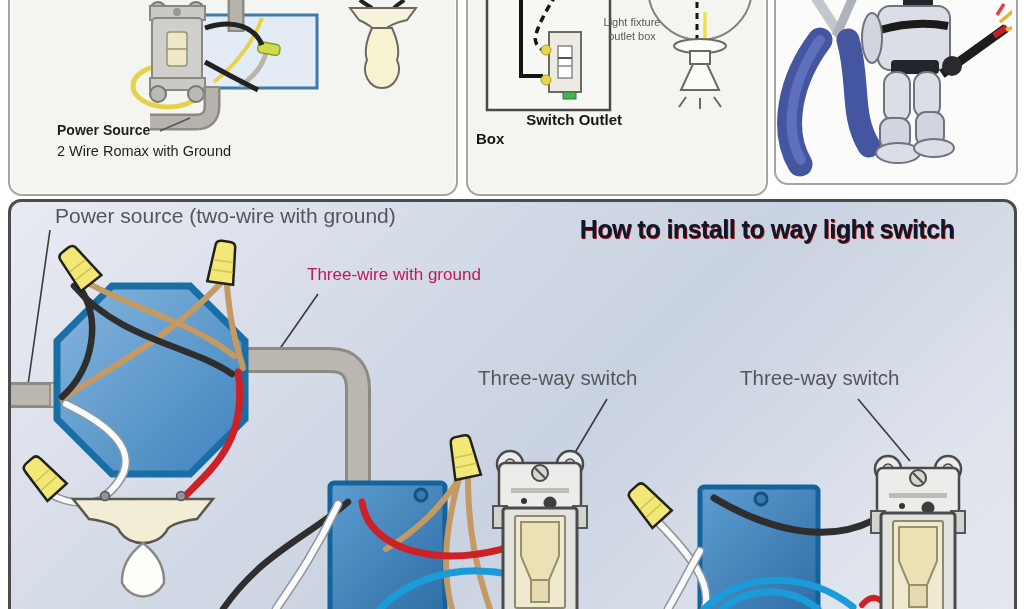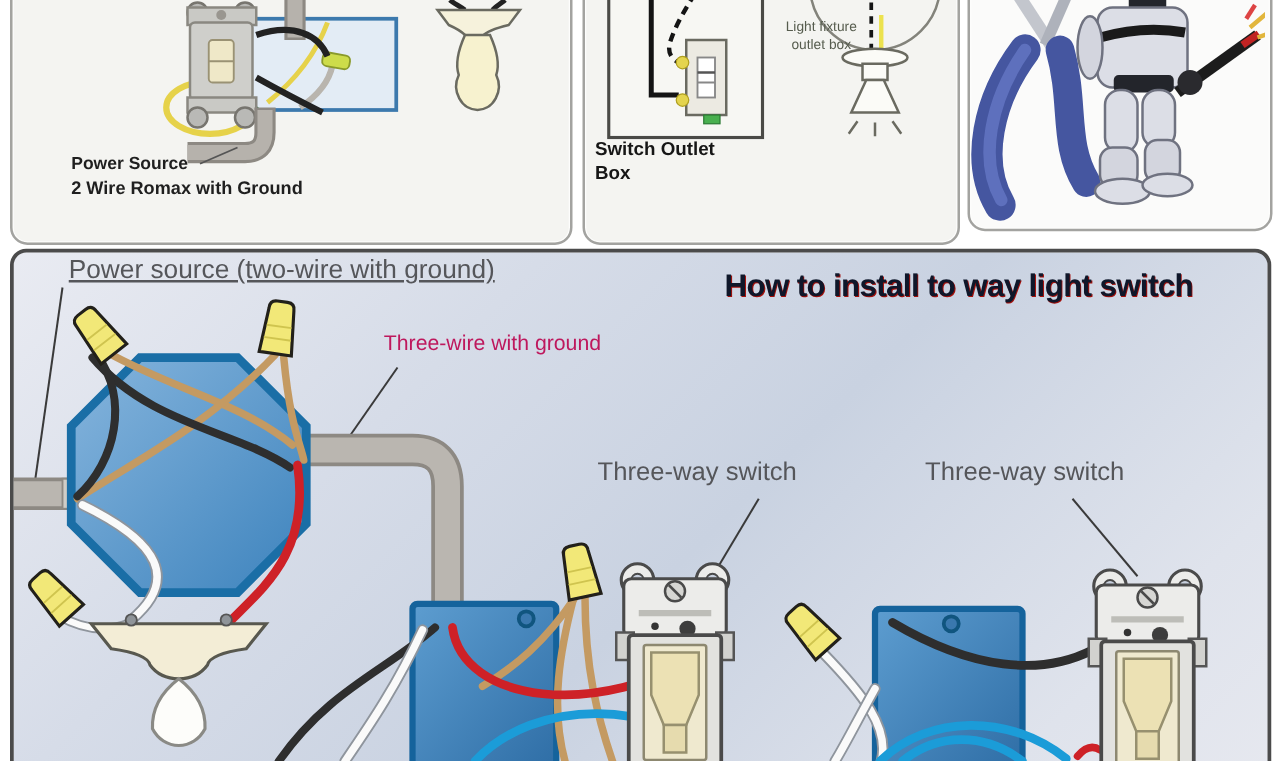--- a/index.html
+++ b/index.html
@@ -17,36 +17,36 @@
   #mainPanel{position:absolute;left:8px;top:199px;width:1003px;height:420px;
              border:3px solid #4b4b4b;border-radius:13px;
              background:linear-gradient(135deg,#e9ebf2 0%,#d6dce8 30%,#c9d2e1 55%,#dfe3ec 85%,#e6e8ef 100%);}
 
   
   #draw{position:absolute;left:0;top:0;width:1024px;height:609px;pointer-events:none;}
 
   
   .lbl{position:absolute;white-space:nowrap;}
   #lblPowerSrcA1{left:57px;top:122px;font-size:14px;font-weight:bold;color:#1f1f1f;}
-  #lblPowerSrcA2{left:57px;top:143px;font-size:14.5px;font-weight:bold;color:#1f1f1f;}
-  #lblSwitchOutlet1{left:476px;top:111px;width:146px;text-align:left;font-size:15px;font-weight:bold;color:#161616;}
+  #lblPowerSrcA2{left:57px;top:143px;font-size:14.5px;font-weight:normal;color:#1f1f1f;}
+  #lblSwitchOutlet1{left:476px;top:111px;width:146px;text-align:right;font-size:15px;font-weight:bold;color:#161616;}
   #lblSwitchOutlet2{left:476px;top:130px;width:146px;text-align:left;font-size:15px;font-weight:bold;color:#161616;}
-  #lblFixtureBox{left:628px;top:16px;width:58px;text-align:center;font-size:11px;line-height:13.5px;color:#565c4e;}
+  #lblFixtureBox{left:603px;top:16px;width:58px;text-align:center;font-size:11px;line-height:13.5px;color:#565c4e;}
   #legend{position:absolute;left:604px;top:116px;width:150px;}
   .legendRow{display:flex;align-items:center;height:15.5px;}
   .swatch{width:36px;height:4px;margin-right:8px;flex:0 0 36px;}
   .swatch.solid-black{background:#141414;}
   .swatch.dashed-black{background:linear-gradient(90deg,#141414 0 9px,transparent 9px 13px,#141414 13px 22px,transparent 22px 26px,#141414 26px 36px);}
   .swatch.solid-white{background:#ffffff;box-shadow:0 0 0 0.5px #e0e0da;}
   .swatch.solid-yellow{background:#f1e94f;}
   .legendRow span.txt{font-size:11px;color:#3a3f38;}
 
   #mainTitle{left:540px;top:203px;width:454px;text-align:center;font-size:25px;font-weight:bold;
              color:#0f172a;letter-spacing:-0.5px;text-shadow:0.7px 0.7px 0 #a5100b;margin-top:12px;}
-  #lblPowerSource{left:55px;top:204px;font-size:21px;color:#55565a;text-decoration:underline;}
+  #lblPowerSource{left:55px;top:204px;font-size:21px;color:#55565a;}
   #lblThreeWire{left:307px;top:265px;font-size:17px;color:#be185d;}
   #lblSwitchL{left:478px;top:366px;font-size:20.5px;color:#55565a;}
   #lblSwitchR{left:740px;top:366px;font-size:20.5px;color:#55565a;}
 </style>
 </head>
 <body>
 
 <div id="stage">
 
   <div class="panel" id="panelA"></div>

